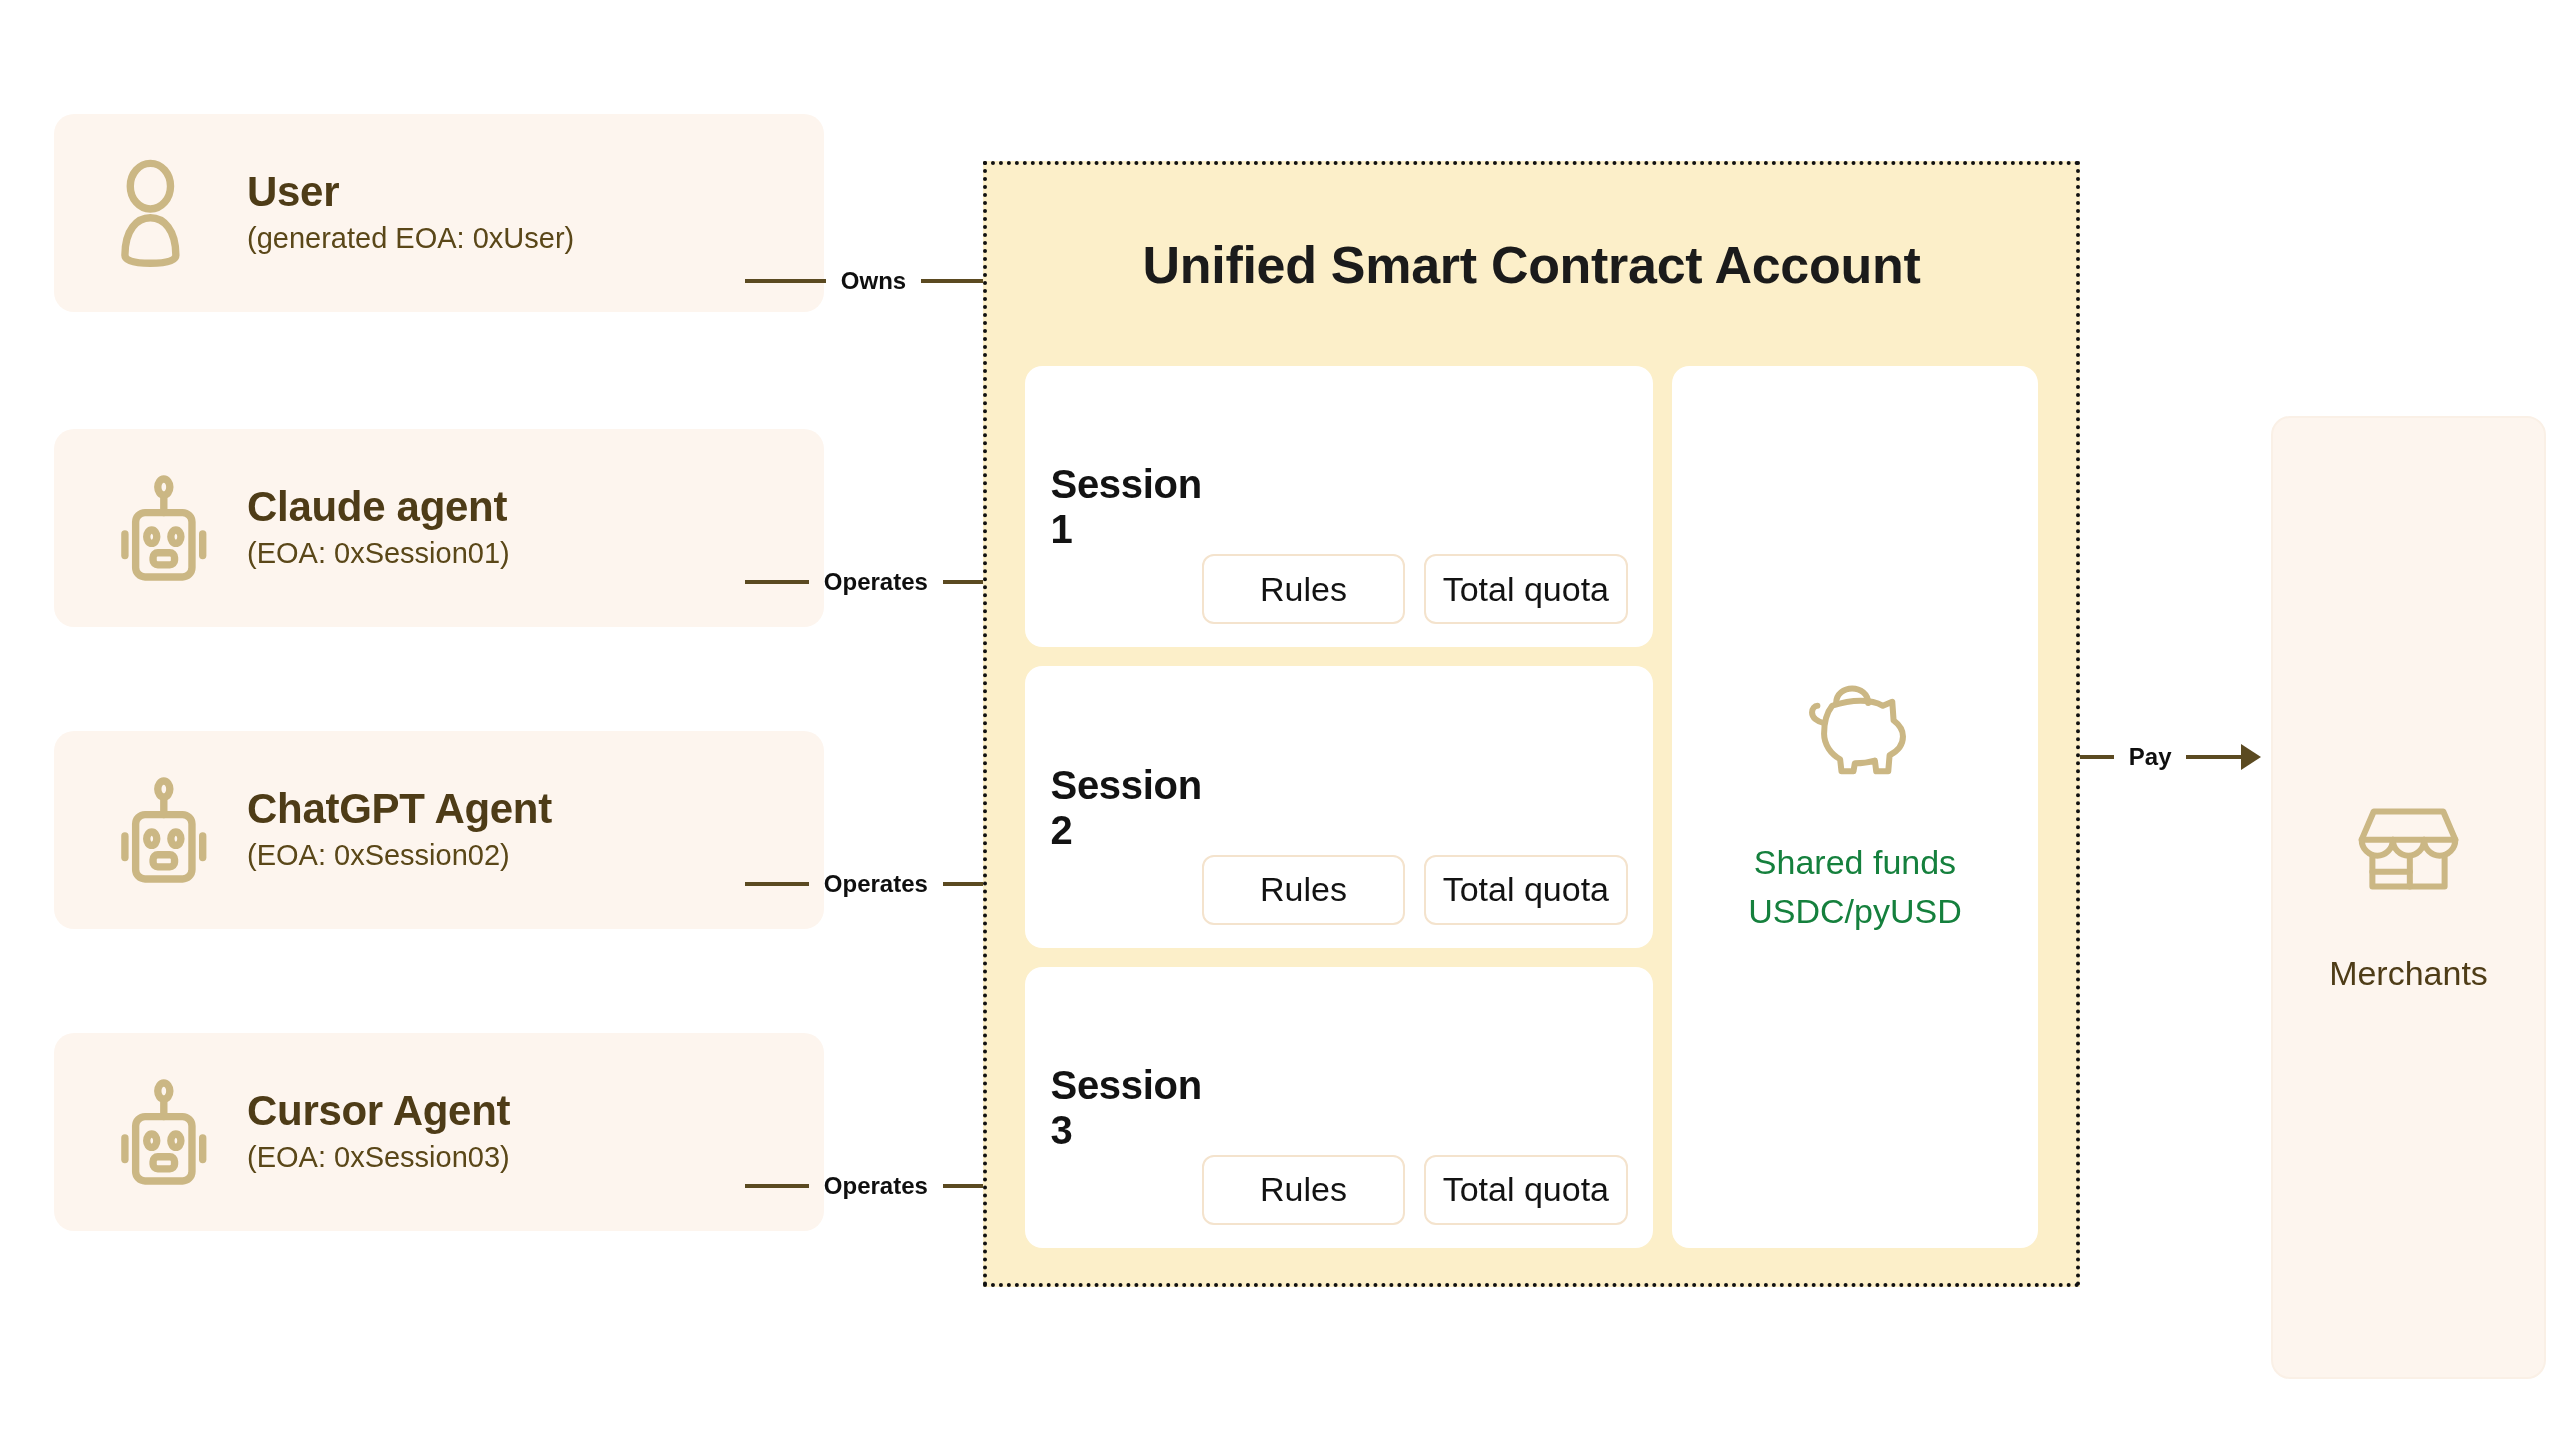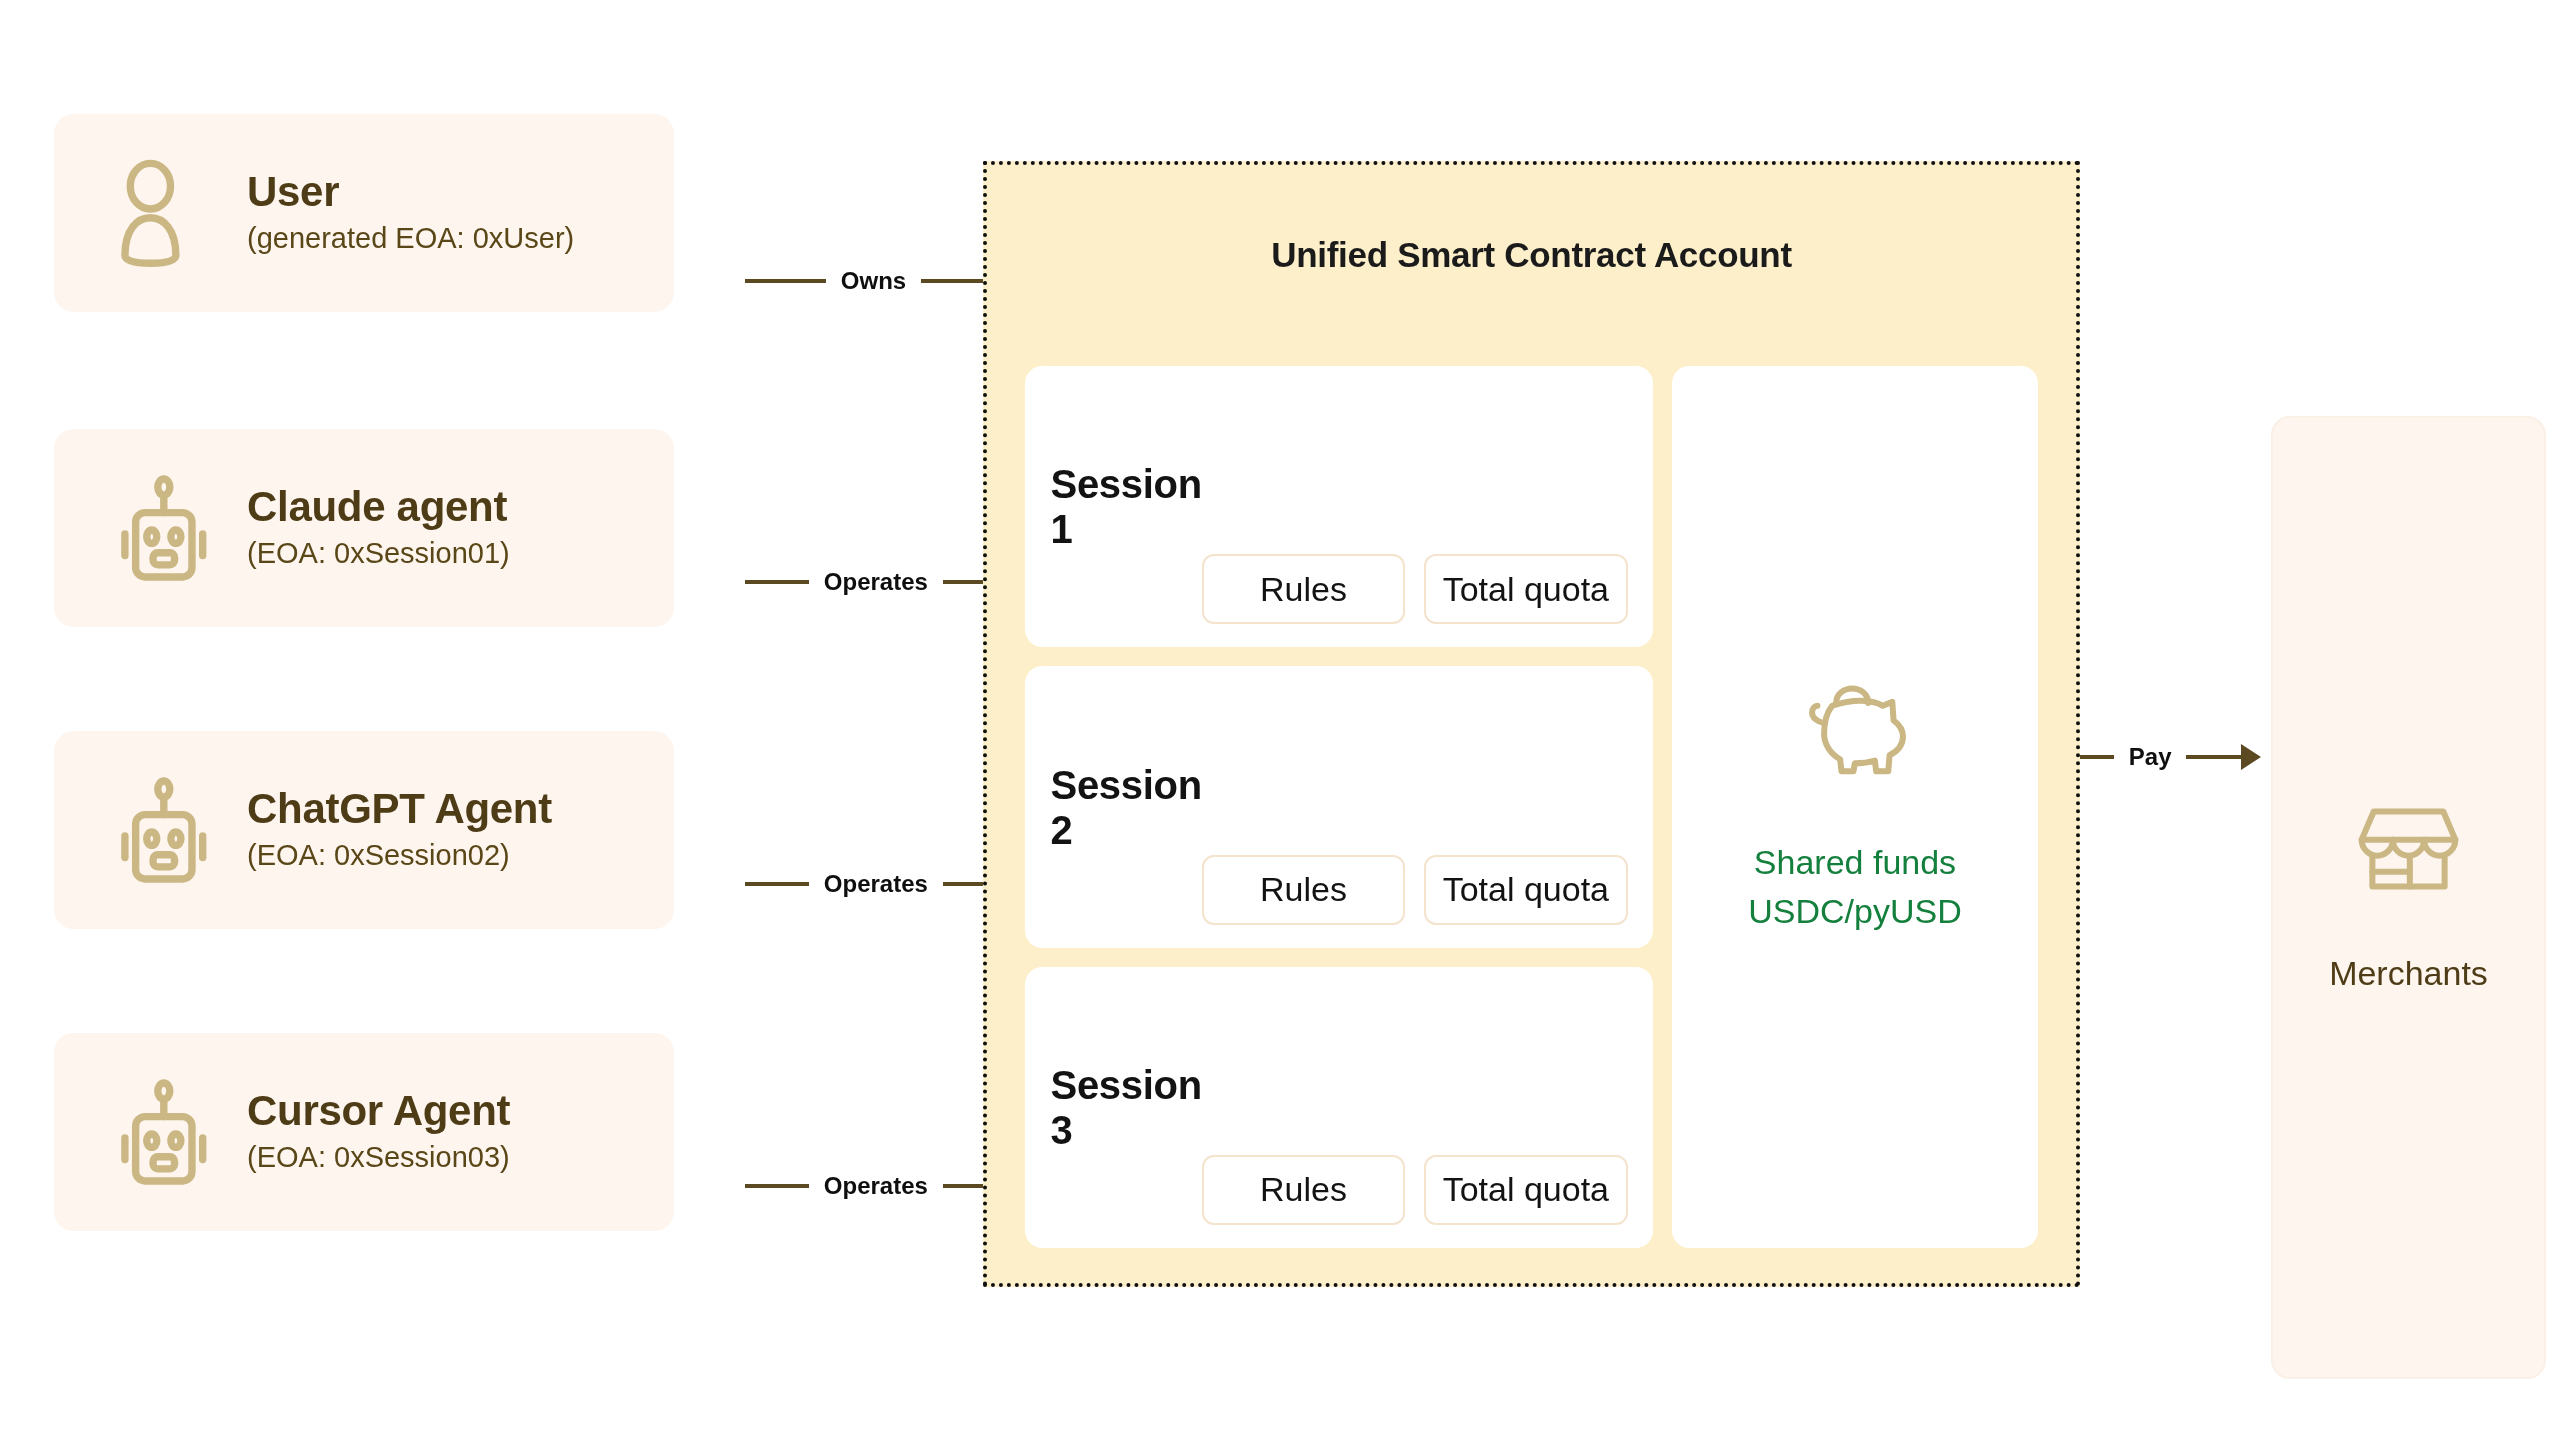--- a/index.html
+++ b/index.html
@@ -5,21 +5,21 @@
   html,body{margin:0;padding:0;}
   body{
     width:2576px;height:1449px;background:#ffffff;
     font-family:"Liberation Sans","DejaVu Sans",sans-serif;
     overflow:hidden;position:relative;
   }
   .stage{position:absolute;inset:0;}
 
   
   .actor{
-    position:absolute;left:54px;width:620px;
+    position:absolute;left:54px;width:770px;
     background:#FDF5EE;border-radius:20px;
     display:flex;align-items:center;box-sizing:border-box;
     padding-left:64px;
   }
   .actor-icon{width:101px;height:114px;flex:0 0 101px;margin-right:28px;display:block;}
   .actor-text{display:flex;flex-direction:column;justify-content:center;}
   .actor-title{
     font-size:42px;font-weight:700;color:#4E3C17;line-height:1.05;
     letter-spacing:-0.3px;white-space:nowrap;
   }
@@ -42,21 +42,21 @@
     border-left:20px solid #5B4A21;
   }
 
   
   .account{
     position:absolute;left:983px;top:161px;width:1097px;height:1126px;
     background:#FCEFC9;border:4px dotted #111111;box-sizing:border-box;
   }
   .account-title{
     position:absolute;left:0;right:0;top:70px;text-align:center;
-    font-size:35px;font-weight:700;color:#1b1b1b;letter-spacing:-0.3px;
+    font-size:52px;font-weight:700;color:#1b1b1b;letter-spacing:-0.3px;
   }
   .account-body{
     position:absolute;left:38px;right:38px;top:201px;bottom:35px;
     display:flex;gap:19px;
   }
   .sessions-col{flex:0 0 628px;display:flex;flex-direction:column;gap:19px;}
 
   .session-card{
     flex:1;background:#ffffff;border-radius:17.4px;
     display:flex;align-items:center;justify-content:center;

